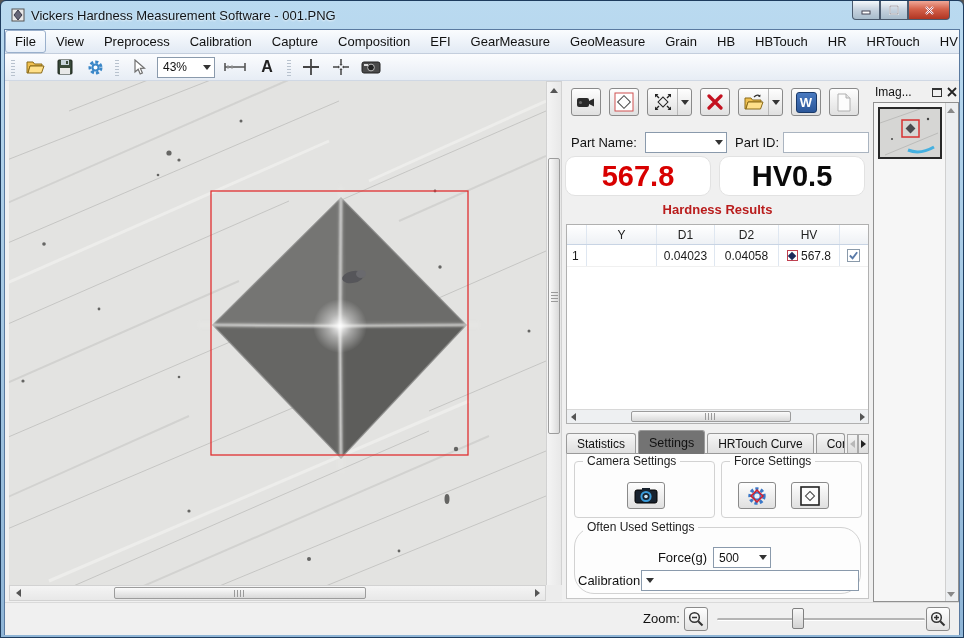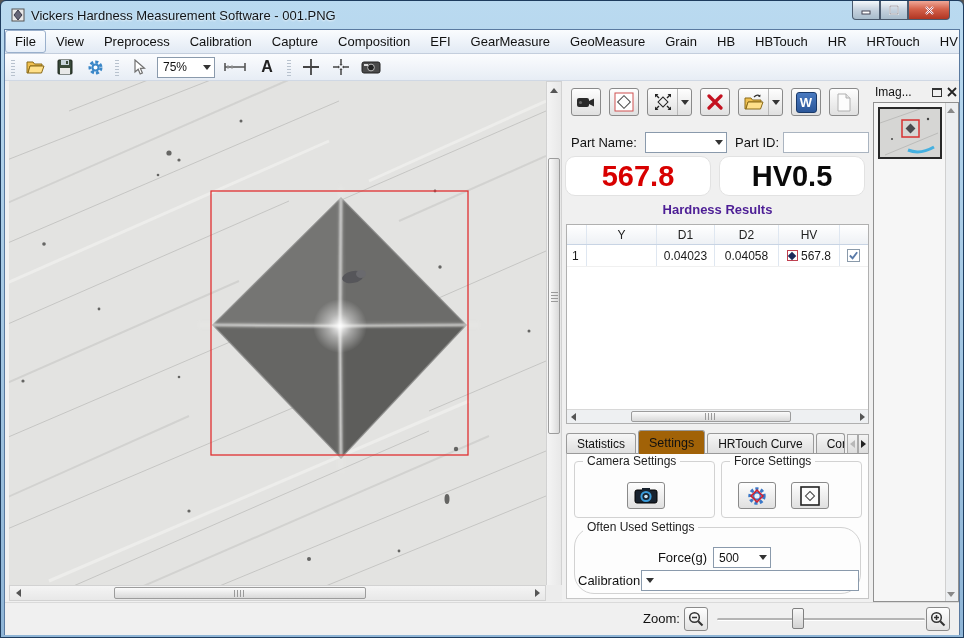--- a/index.html
+++ b/index.html
@@ -57,42 +57,42 @@
   .split { display:flex; padding:0; }
   .split .main { width:30px; height:100%; display:flex; align-items:center; justify-content:center; border-right:1px solid #b8b8b8; }
   .split .dd { width:13px; height:100%; display:flex; align-items:center; justify-content:center; }
   .lbl { position:absolute; font-size:13px; color:#111; }
   .input { position:absolute; height:21px; background:#fff; border:1px solid #aab4c0; font-size:12px; padding:0 4px; }
 
   .resbox { position:absolute; top:126px; height:40px; width:146px; background:#fff; border:1px solid #e2e2e2;
             border-radius:10px; display:flex; align-items:center; justify-content:center; font-size:29px; font-weight:bold; }
   .res-val { left:560px; color:#d80000; }
   .res-scale { left:714px; color:#0a0a0a; }
-  .res-title { position:absolute; left:561px; top:172px; width:303px; text-align:center; font-size:13px; font-weight:bold; color:#4c1d95; }
+  .res-title { position:absolute; left:561px; top:172px; width:303px; text-align:center; font-size:13px; font-weight:bold; color:#b91c1c; }
 
   
   .htable { position:absolute; left:561px; top:194px; width:303px; height:200px; border:1px solid #b0b0b0; background:#fff; }
   .trow { display:flex; }
   .th { background:linear-gradient(#ffffff,#eef1f5); border-bottom:1px solid #c8d4e4; height:20px; }
   .tc { border-right:1px solid #dfe7f1; font-size:12px; color:#1a1a1a; display:flex; align-items:center; justify-content:center; height:100%; }
   .th .tc { color:#222; }
   .tr1 { height:22px; border-bottom:1px solid #f0f0f0; }
   .c-idx{width:20px;} .c-y{width:70px;} .c-d1{width:58px;} .c-d2{width:64px;} .c-hv{width:61px;} .c-chk{width:26px; border-right:none;}
   .tr1 .c-idx { justify-content:flex-start; padding-left:5px; }
   .hv-ico { width:11px; height:11px; border:1px solid #c04050; margin-right:3px; display:flex; align-items:center; justify-content:center; }
   .hv-ico i { display:block; width:6px; height:6px; background:#1a2a5a; transform:rotate(45deg); }
   .cb { width:13px; height:13px; background:#fff; border:1px solid #8a9aaa; display:flex; align-items:center; justify-content:center; }
   .tbl-hscroll { position:absolute; left:0; bottom:0; width:301px; height:14px; background:#eef0f2; border-top:1px solid #d8d8d8; }
 
   
   .tabs { position:absolute; left:561px; top:400px; width:303px; height:24px; display:flex; align-items:flex-end; }
   .tab { height:21px; padding:0 10px; font-size:12px; color:#111; background:linear-gradient(#f6f6f6,#dedede);
          border:1px solid #9a9a9a; border-bottom:none; border-radius:3px 3px 0 0; margin-right:2px;
          display:flex; align-items:center; white-space:nowrap; }
-  .tab.active { height:24px; background:#a16207; font-size:12.5px; z-index:2; }
+  .tab.active { height:24px; background:#737373; font-size:12.5px; z-index:2; }
   .tab.clip { width:40px; overflow:hidden; padding-right:0; }
   .tab-scroll { display:flex; margin-left:auto; }
   .tab-scroll .ts { width:11px; height:20px; display:flex; align-items:center; justify-content:center; background:linear-gradient(#f4f4f4,#ddd); border:1px solid #aaa; }
   .settings-panel { position:absolute; left:561px; top:423px; width:303px; height:146px; background:#fdfdfd; border:1px solid #c6c6c6; border-top-color:#9a9a9a; }
 
   .gb { position:absolute; border:1px solid #d2d2d2; border-radius:4px; }
   .gb-label { position:absolute; top:-8px; left:8px; background:#fdfdfd; padding:0 4px; font-size:12px; color:#222; white-space:nowrap; }
   .gbtn { position:absolute; width:38px; height:27px; border:1px solid #8a8a8a; border-radius:3px;
           background:linear-gradient(#fefefe,#e0e0e0); display:flex; align-items:center; justify-content:center; }
 
@@ -189,21 +189,21 @@
             <circle cx="8.5" cy="8.5" r="3" fill="#fff" stroke="#3a87c8" stroke-width="2"></circle>
           </svg>
       </span>
       <span class="grip"></span>
       <span class="tbtn">
         <svg width="13" height="16" viewBox="0 0 13 16">
             <path d="M2 1 L2 13 L5.2 10.2 L7.2 15 L9.4 14 L7.4 9.4 L11.5 9.2 Z" fill="#fff" stroke="#707070" stroke-width="1.2"></path>
           </svg>
       </span>
       <div class="combo" style="width:58px;">
-        <span class="val">75%</span>
+        <span class="val">43%</span>
         <span class="dda">
             <i class="tri-d"></i>
           </span>
       </div>
       <span class="tbtn" style="width:28px;">
         <svg width="24" height="12" viewBox="0 0 24 12">
             <path d="M2 2 V10 M22 2 V10 M2 6 H22" stroke="#555" stroke-width="1.6" fill="none"></path>
             <path d="M5 4 V8 M9 4 V8" stroke="#999" stroke-width="1"></path>
           </svg>
       </span>

